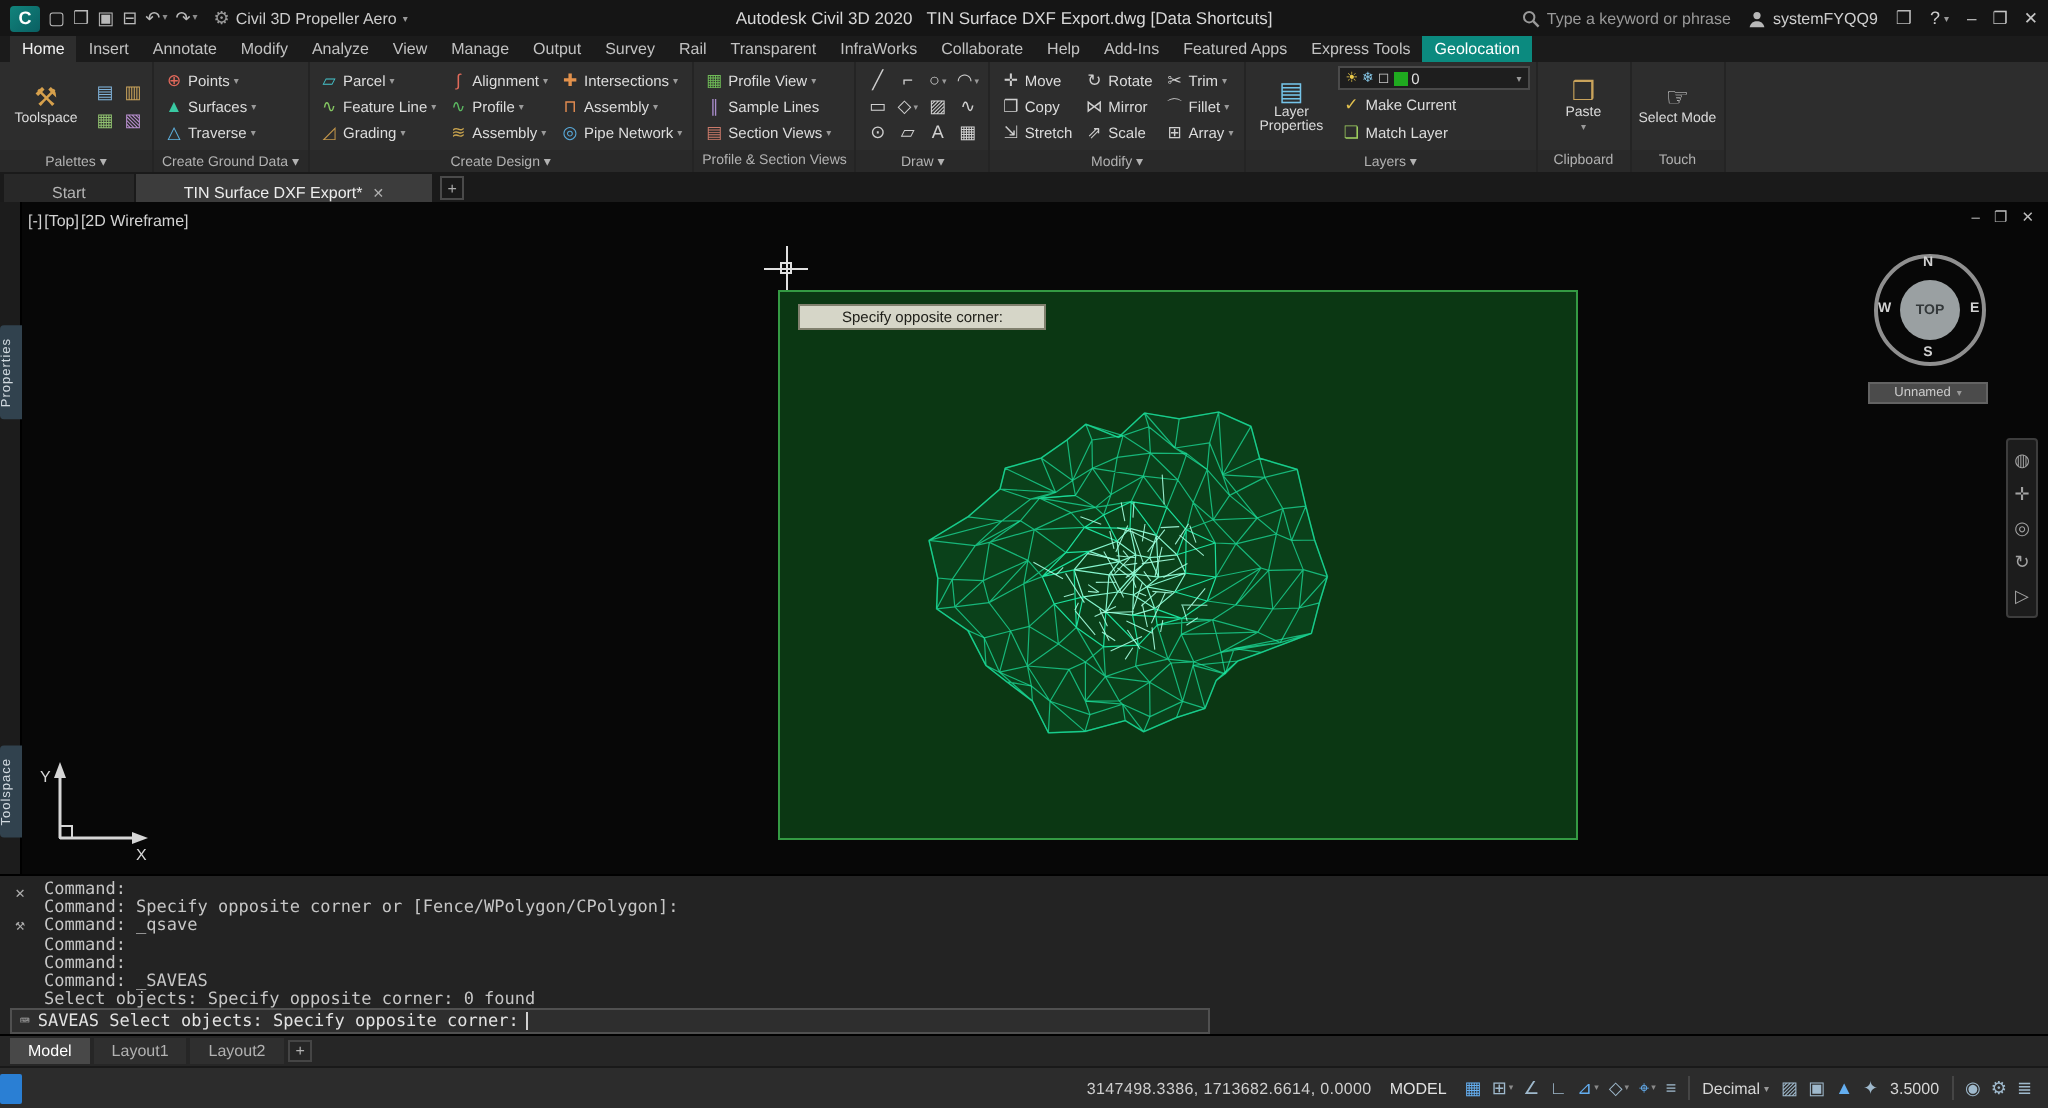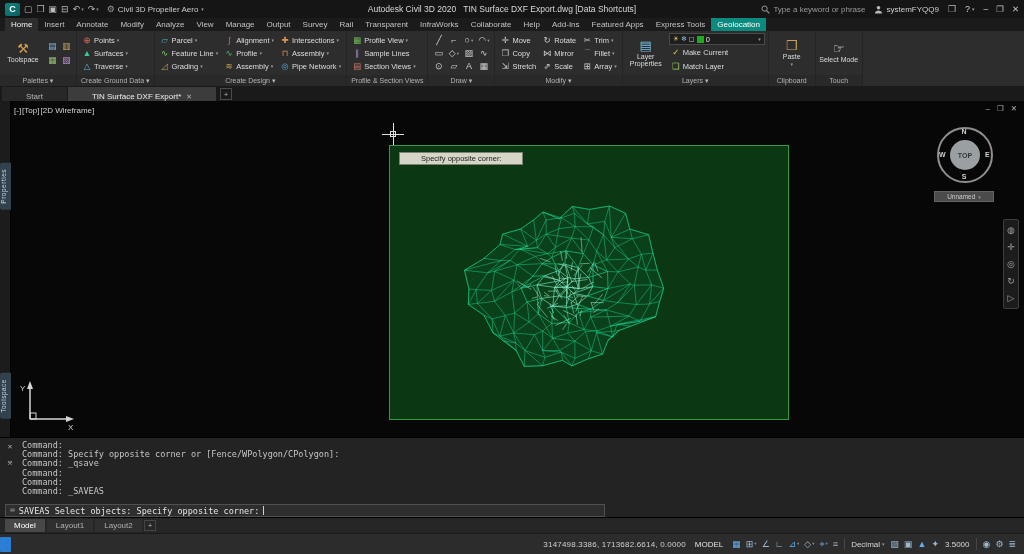--- a/index.html
+++ b/index.html
@@ -528,20 +528,21 @@
         <span class="railic">✕</span>
         <span class="railic">⚒</span>
       </div>
     <div class="cmd-history" id="cmd-history">
         <div class="cmd-line">Command:</div>
         <div class="cmd-line">Command: Specify opposite corner or [Fence/WPolygon/CPolygon]:</div>
         <div class="cmd-line">Command: _qsave</div>
         <div class="cmd-line">Command:</div>
         <div class="cmd-line">Command:</div>
         <div class="cmd-line">Command: _SAVEAS</div>
+        <div class="cmd-line">Select objects: Specify opposite corner: 0 found</div>
       </div>
     <div class="cmd-active">
       <span class="picon" id="cmd-picon">⌨</span>
       <span class="cmd-prompt">SAVEAS Select objects: Specify opposite corner:</span>
       <span class="caret"></span>
     </div>
   </div>
 
   <div class="layouttabs" id="layout-tabs">
       <span class="ltab active">Model</span>

